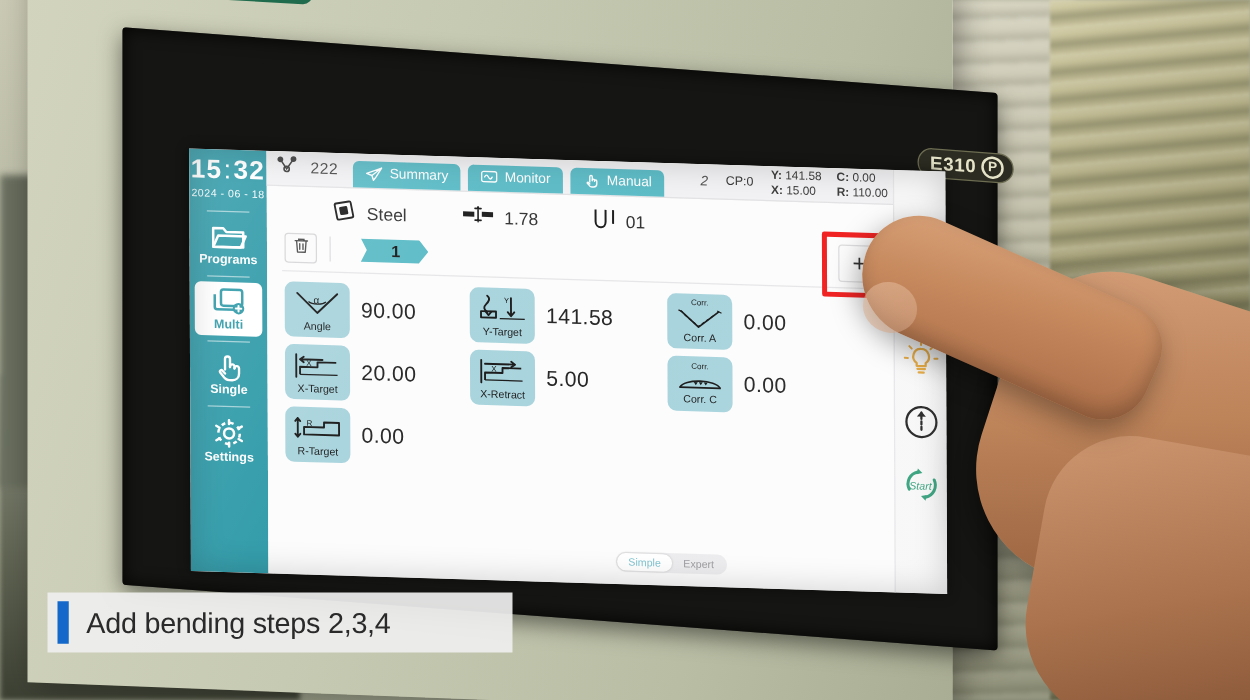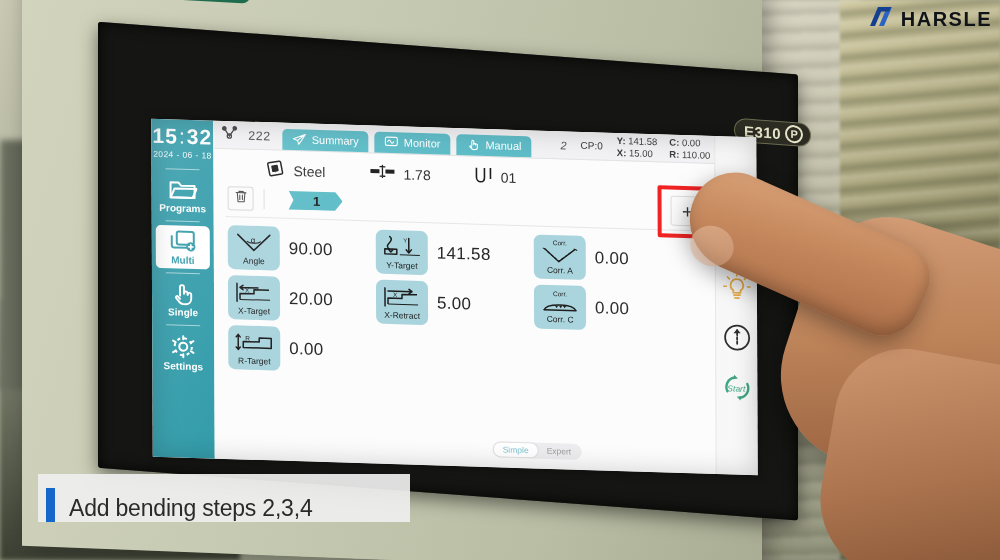--- a/index.html
+++ b/index.html
@@ -251,21 +251,21 @@
   .nail {
     position: absolute; left: 78px; top: 76px; width: 44px; height: 40px;
     background: linear-gradient(150deg, #e9c0a2, #d0a182);
     border-radius: 50%; transform: rotate(24deg); opacity: .55;
   }
 
   
   .caption {
     position: absolute; left: 38px; top: 474px; width: 372px; height: 48px;
     background: rgba(238,238,238,0.93); z-index: 70;
-    display: flex; align-items: flex-end;
+    display: flex; align-items: center;
   }
   .caption .bar { width: 9px; height: 34px; background: #1368c9; margin-left: 8px; }
   .caption .ctext {
     margin-left: 14px; font-size: 23px; color: #2a2a2a; letter-spacing: -0.2px;
   }
 
   
   .brand {
     position: absolute; right: 8px; top: 4px; z-index: 72;
     display: flex; align-items: center; gap: 6px;
@@ -673,24 +673,14 @@
     <div class="knuckle2"></div>
     <div class="finger"></div>
     <div class="nail"></div>
   </div>
 
   <div class="caption">
     <div class="bar"></div>
     <div class="ctext">Add bending steps 2,3,4</div>
   </div>
 
-  <div class="brand">
-    <span class="bmark">
-      <svg width="28" height="26" viewBox="0 0 28 26" fill="none">
-        <path d="M3 22L11 3h5L8 22z" fill="#14418f"></path>
-        <path d="M12 22L20 3h5l-8 19z" fill="#2a63c4"></path>
-        <path d="M15 3h9l-1.8 4.4H13.2z" fill="#14418f"></path>
-      </svg>
-    </span>
-    <span class="btext">HARSLE</span>
-  </div>
 
 </div>
 
 </body></html>

